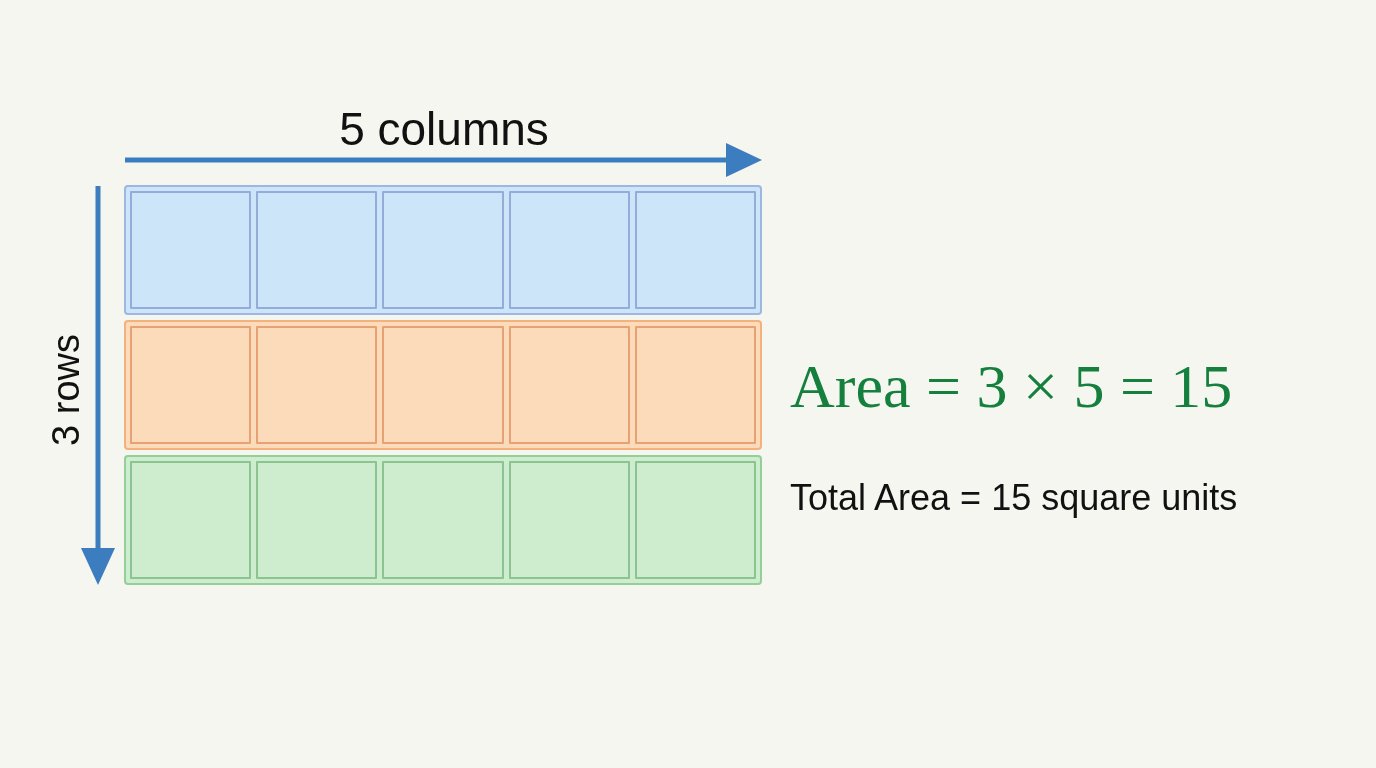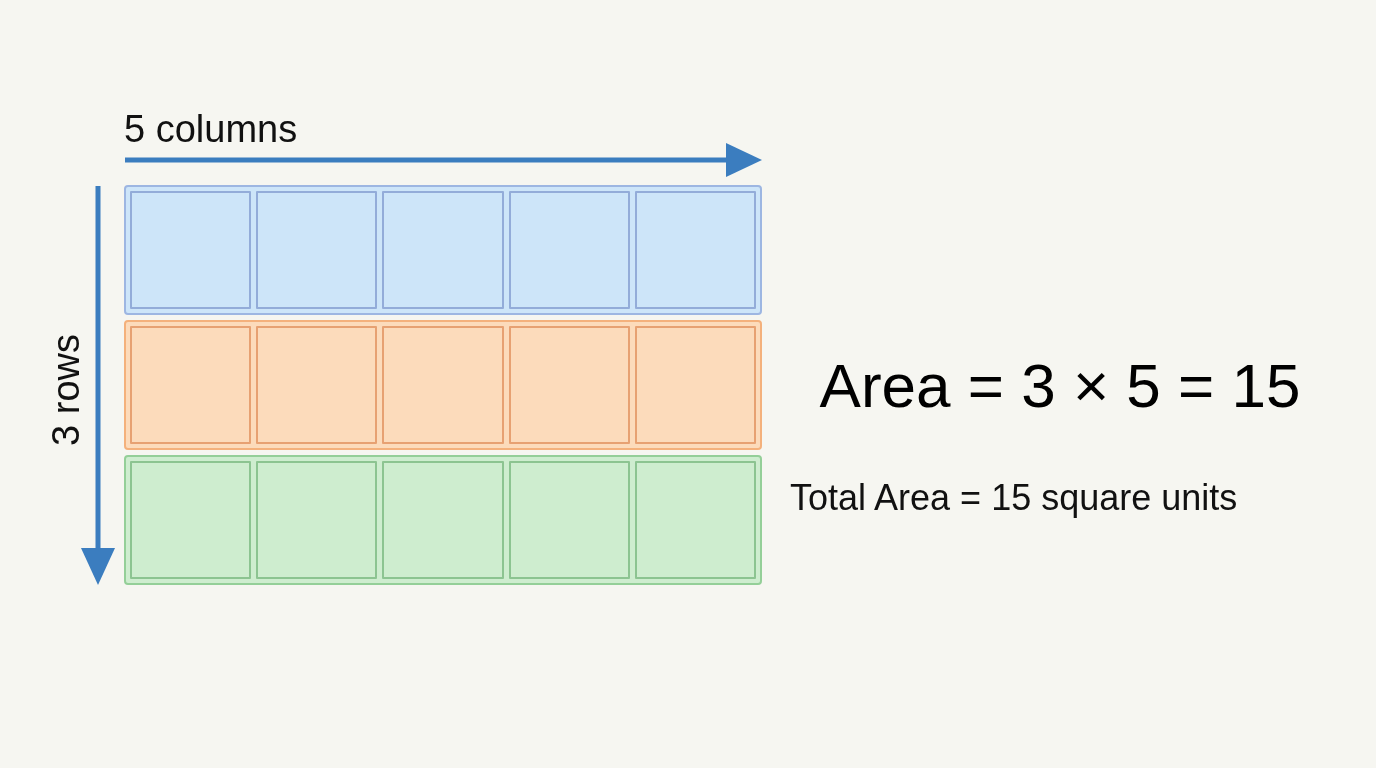--- a/index.html
+++ b/index.html
@@ -15,21 +15,22 @@
     .canvas {
       position: relative;
       width: 1376px;
       height: 768px;
     }
     .col-label {
       position: absolute;
       left: 124px;
       width: 640px;
       top: 106px;
-      font-size: 38px;
+      text-align: center;
+      font-size: 46px;
       line-height: 46px;
       color: #111;
     }
     .row-label {
       position: absolute;
       left: 66px;
       top: 390px;
       width: 0;
       height: 0;
     }
@@ -72,24 +73,24 @@
       flex: 1 1 0;
       box-sizing: border-box;
       border: 2px solid;
       border-radius: 1px;
     }
     .equation {
       position: absolute;
       left: 790px;
       top: 348px;
       width: 540px;
-      text-align: center;
       font-size: 62px;
       line-height: 76px;
-      color: #000000;
+      color: #15803d;
+      font-family: Liberation Serif, serif;
     }
     .total {
       position: absolute;
       left: 790px;
       top: 476px;
       width: 545px;
       font-size: 36px;
       line-height: 44px;
       color: #111;
     }

